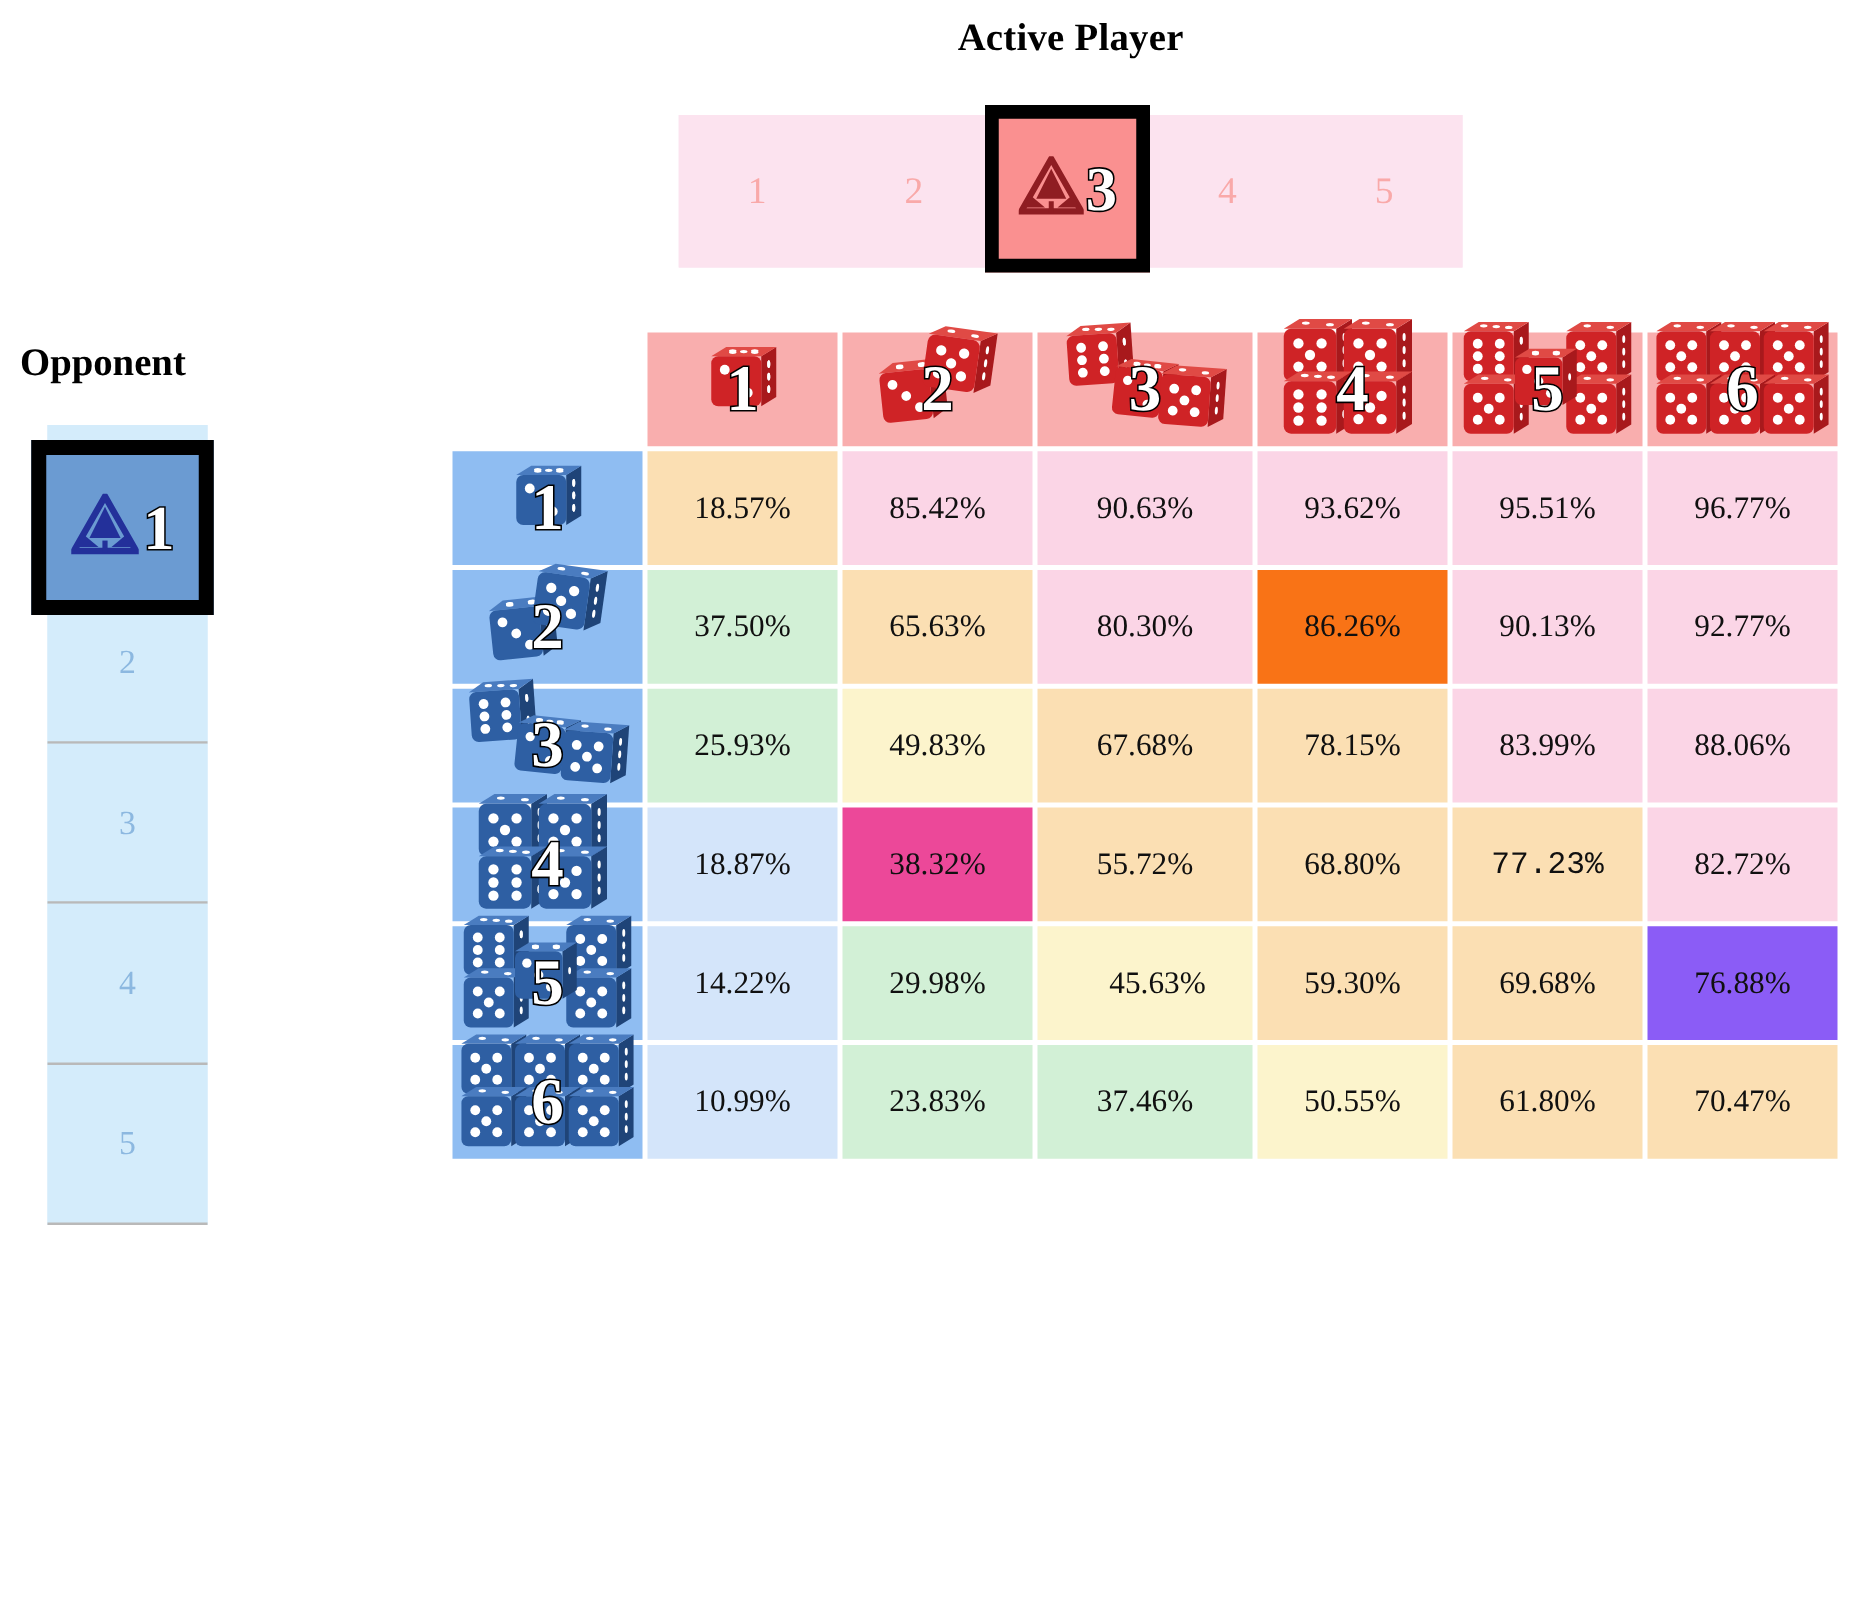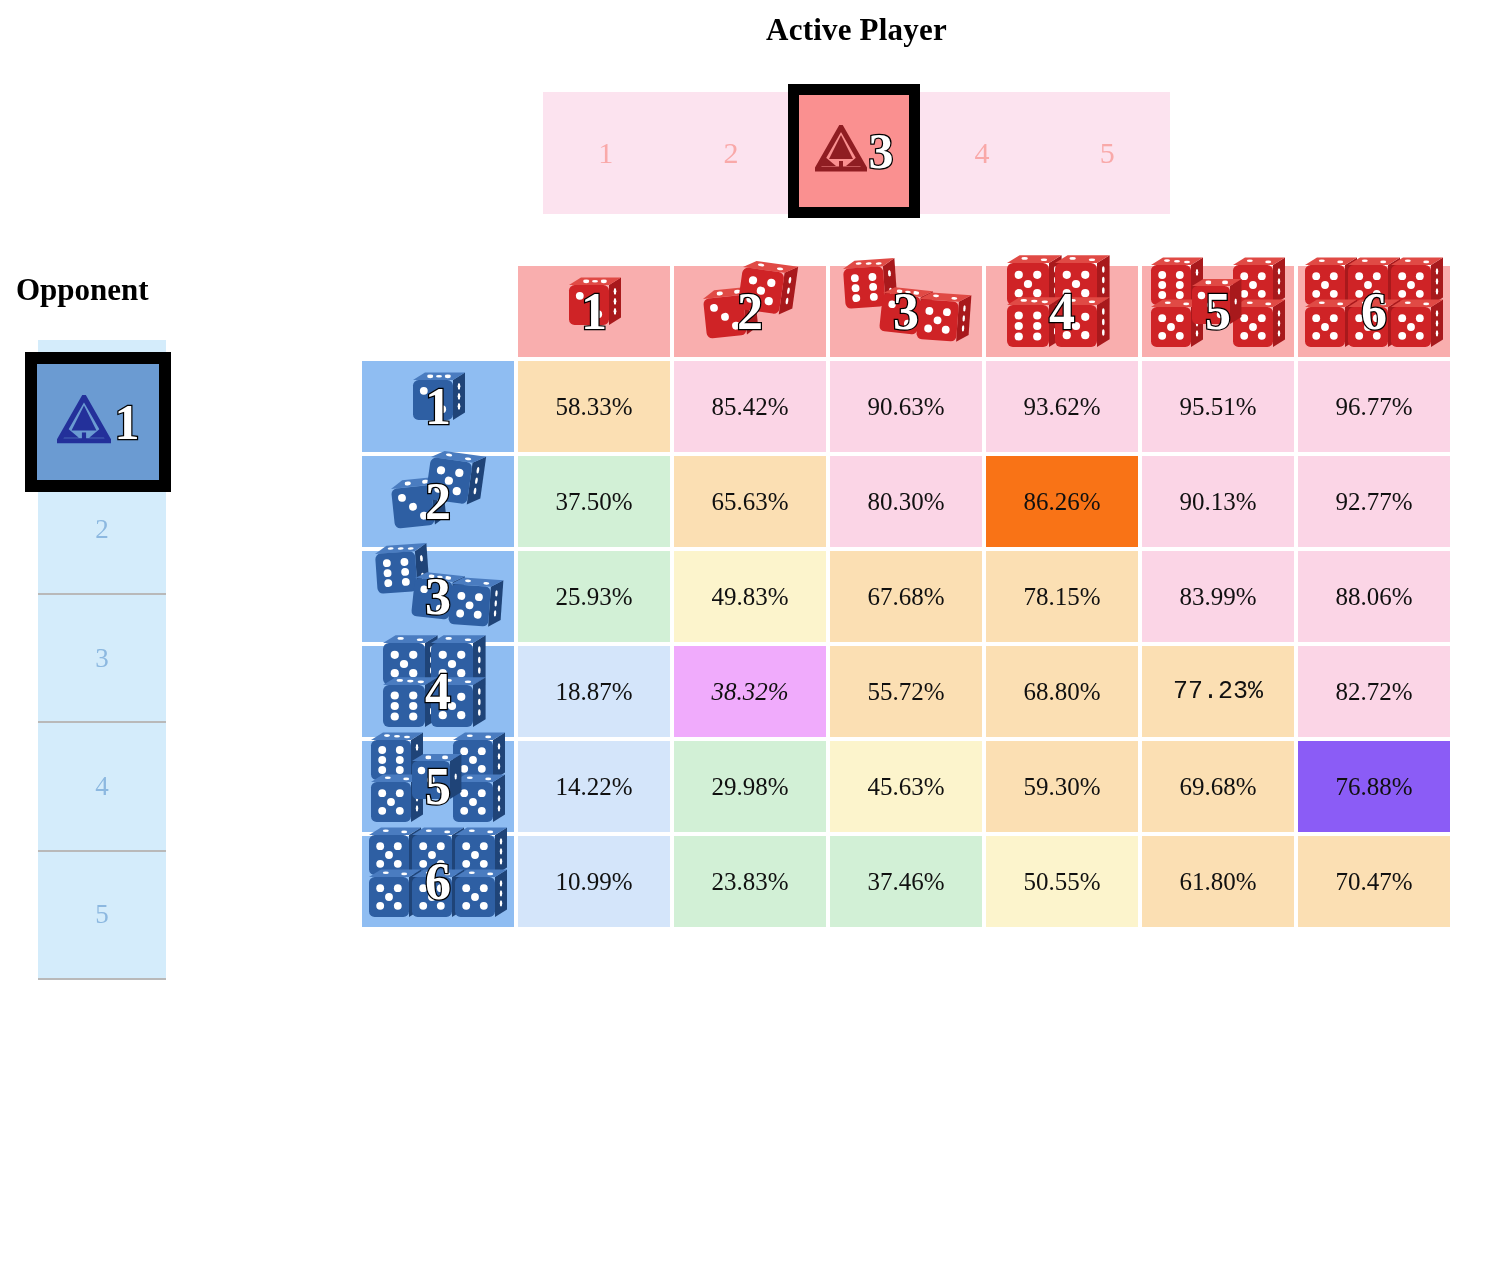--- a/index.html
+++ b/index.html
@@ -650,21 +650,21 @@
                   <ellipse cx="46" cy="16.28" rx="1.2" ry="3.12" fill="#ffffff"></ellipse>
                   <ellipse cx="46" cy="26.28" rx="1.2" ry="3.12" fill="#ffffff"></ellipse>
                   <ellipse cx="46" cy="26.28" rx="1.2" ry="3.12" fill="#ffffff"></ellipse>
                 </g>
               </svg>
             </span>
         <span class="hd-wrap">
               <span class="hd-num">1</span>
             </span>
       </td>
-      <td class="val" style="background-color: rgb(251, 223, 179);">58.33%</td>
+      <td class="val" style="background-color: rgb(251, 223, 179);">18.57%</td>
       <td class="val" style="background-color: rgb(251, 213, 230);">85.42%</td>
       <td class="val" style="background-color: rgb(251, 213, 230);">90.63%</td>
       <td class="val" style="background-color: rgb(251, 213, 230);">93.62%</td>
       <td class="val" style="background-color: rgb(251, 213, 230);">95.51%</td>
       <td class="val" style="background-color: rgb(251, 213, 230);">96.77%</td>
     </tr>
 
     <tr>
       <td class="rowhead" style="background-color: rgb(143, 189, 242);">
         <span class="dice-group">
@@ -849,21 +849,21 @@
                   <ellipse cx="48.3" cy="17.094" rx="1.26" ry="3.276" fill="#ffffff"></ellipse>
                   <ellipse cx="48.3" cy="27.594" rx="1.26" ry="3.276" fill="#ffffff"></ellipse>
                 </g>
               </svg>
             </span>
         <span class="hd-wrap">
               <span class="hd-num">4</span>
             </span>
       </td>
       <td class="val" style="background-color: rgb(212, 229, 250);">18.87%</td>
-      <td class="val" style="background-color: #f0abfc; font-style: italic;">38.32%</td>
+      <td class="val" style="background-color: #ec4899;">38.32%</td>
       <td class="val" style="background-color: rgb(251, 223, 179);">55.72%</td>
       <td class="val" style="background-color: rgb(251, 223, 179);">68.80%</td>
       <td class="val" style="background-color: rgb(251, 223, 179); font-family: Liberation Mono, monospace;">77.23%</td>
       <td class="val" style="background-color: rgb(251, 213, 230);">82.72%</td>
     </tr>
 
     <tr>
       <td class="rowhead" style="background-color: rgb(143, 189, 242);">
         <span class="dice-group">
               <svg width="138" height="118" viewBox="0 0 138 118">
@@ -946,21 +946,21 @@
                   <ellipse cx="43.7" cy="15.466" rx="1.14" ry="2.964" fill="#ffffff"></ellipse>
                 </g>
               </svg>
             </span>
         <span class="hd-wrap">
               <span class="hd-num">5</span>
             </span>
       </td>
       <td class="val" style="background-color: rgb(212, 229, 250); text-align: center;">14.22%</td>
       <td class="val" style="background-color: rgb(210, 240, 214);">29.98%</td>
-      <td class="val" style="background-color: rgb(252, 244, 204);">45.63%</td>
+      <td class="val" style="background-color: rgb(252, 244, 204); padding-left: 20px;">45.63%</td>
       <td class="val" style="background-color: rgb(251, 223, 179);">59.30%</td>
       <td class="val" style="background-color: rgb(251, 223, 179);">69.68%</td>
       <td class="val" style="background-color: #8b5cf6;">76.88%</td>
     </tr>
 
     <tr>
       <td class="rowhead" style="background-color: rgb(143, 189, 242);">
         <span class="dice-group">
               <svg width="138" height="118" viewBox="0 0 138 118">
                 <g transform="translate(0,12) rotate(0)">

